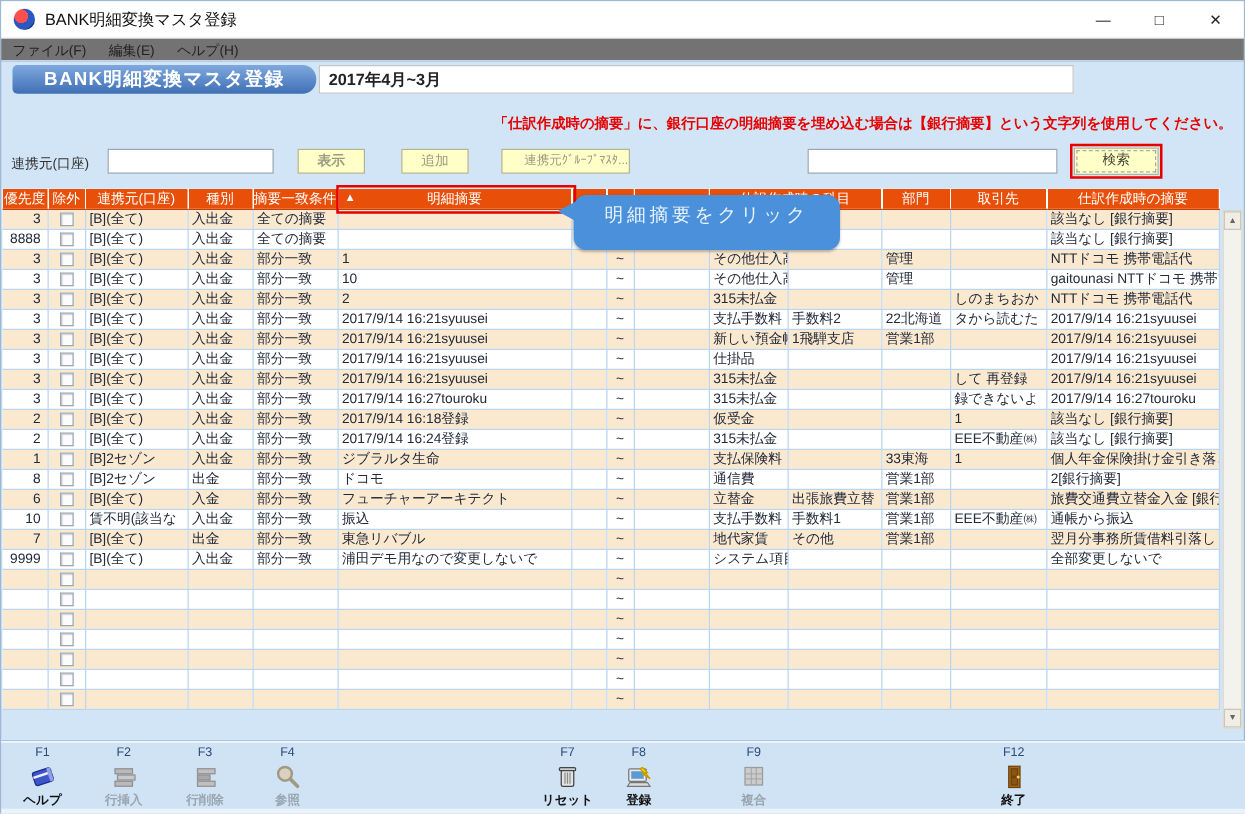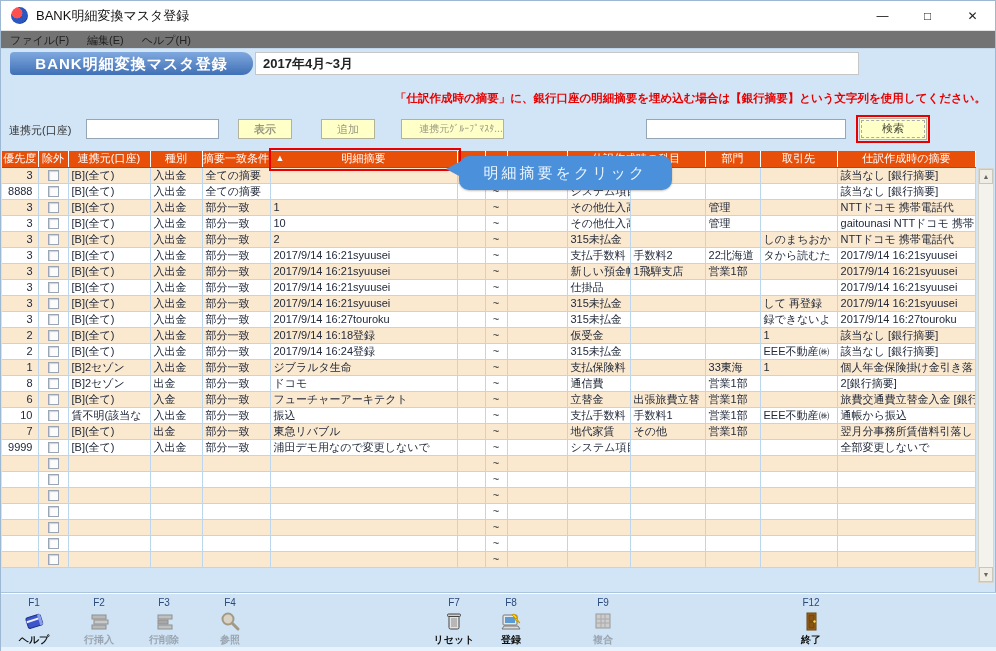--- a/index.html
+++ b/index.html
@@ -62,21 +62,21 @@
   td.c-check { text-align:center; padding:0; }
   .checkbox { width:11px; height:11px; margin:2px auto; background:#fcfcfc; border:1px solid #9aa6b4;
     box-shadow:inset 1px 1px 1px rgba(0,0,0,.18); }
   .sort-arrow { position:absolute; left:5px; top:2px; font-size:9px; }
 
   
   .red-box-header { position:absolute; top:147px; left:268px; width:192px; height:23px;
     border:2px solid #e80000; pointer-events:none; z-index:30; }
 
   
-  .tooltip { position:absolute; top:155px; left:458px; width:213px; height:34px; background:#4a90da;
+  .tooltip { position:absolute; top:155px; left:458px; width:213px; height:44px; background:#4a90da;
     border-radius:10px; color:#eaf4ff; font-size:15px; letter-spacing:3px; text-align:center;
     line-height:33px; z-index:40; box-shadow:0 1px 2px rgba(0,0,0,.25); }
   .tooltip-tail { position:absolute; left:-13px; top:5px; width:0; height:0;
     border-top:8px solid transparent; border-bottom:8px solid transparent; border-right:15px solid #4a90da; }
 
   
   .vscroll { position:absolute; top:167px; left:977px; width:16px; height:415px; background:#f3f2ec;
     border:1px solid #d8d6cc; }
   .vs-btn { position:absolute; left:0; width:14px; height:15px; background:#efede4; border:1px solid #c9c7bc;
     font-size:7px; color:#666; text-align:center; line-height:14px; }

